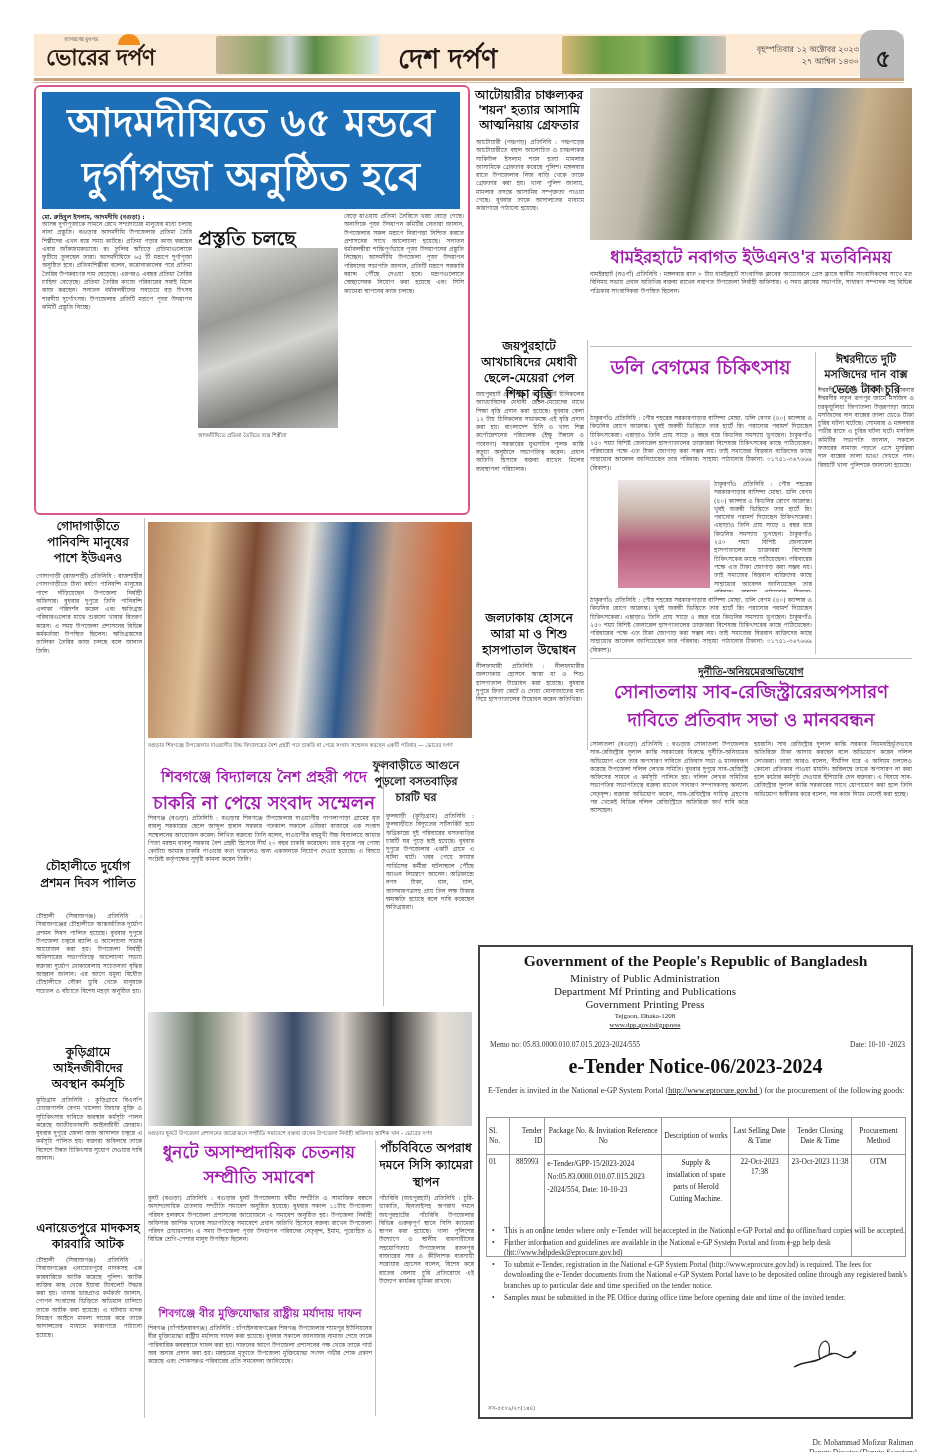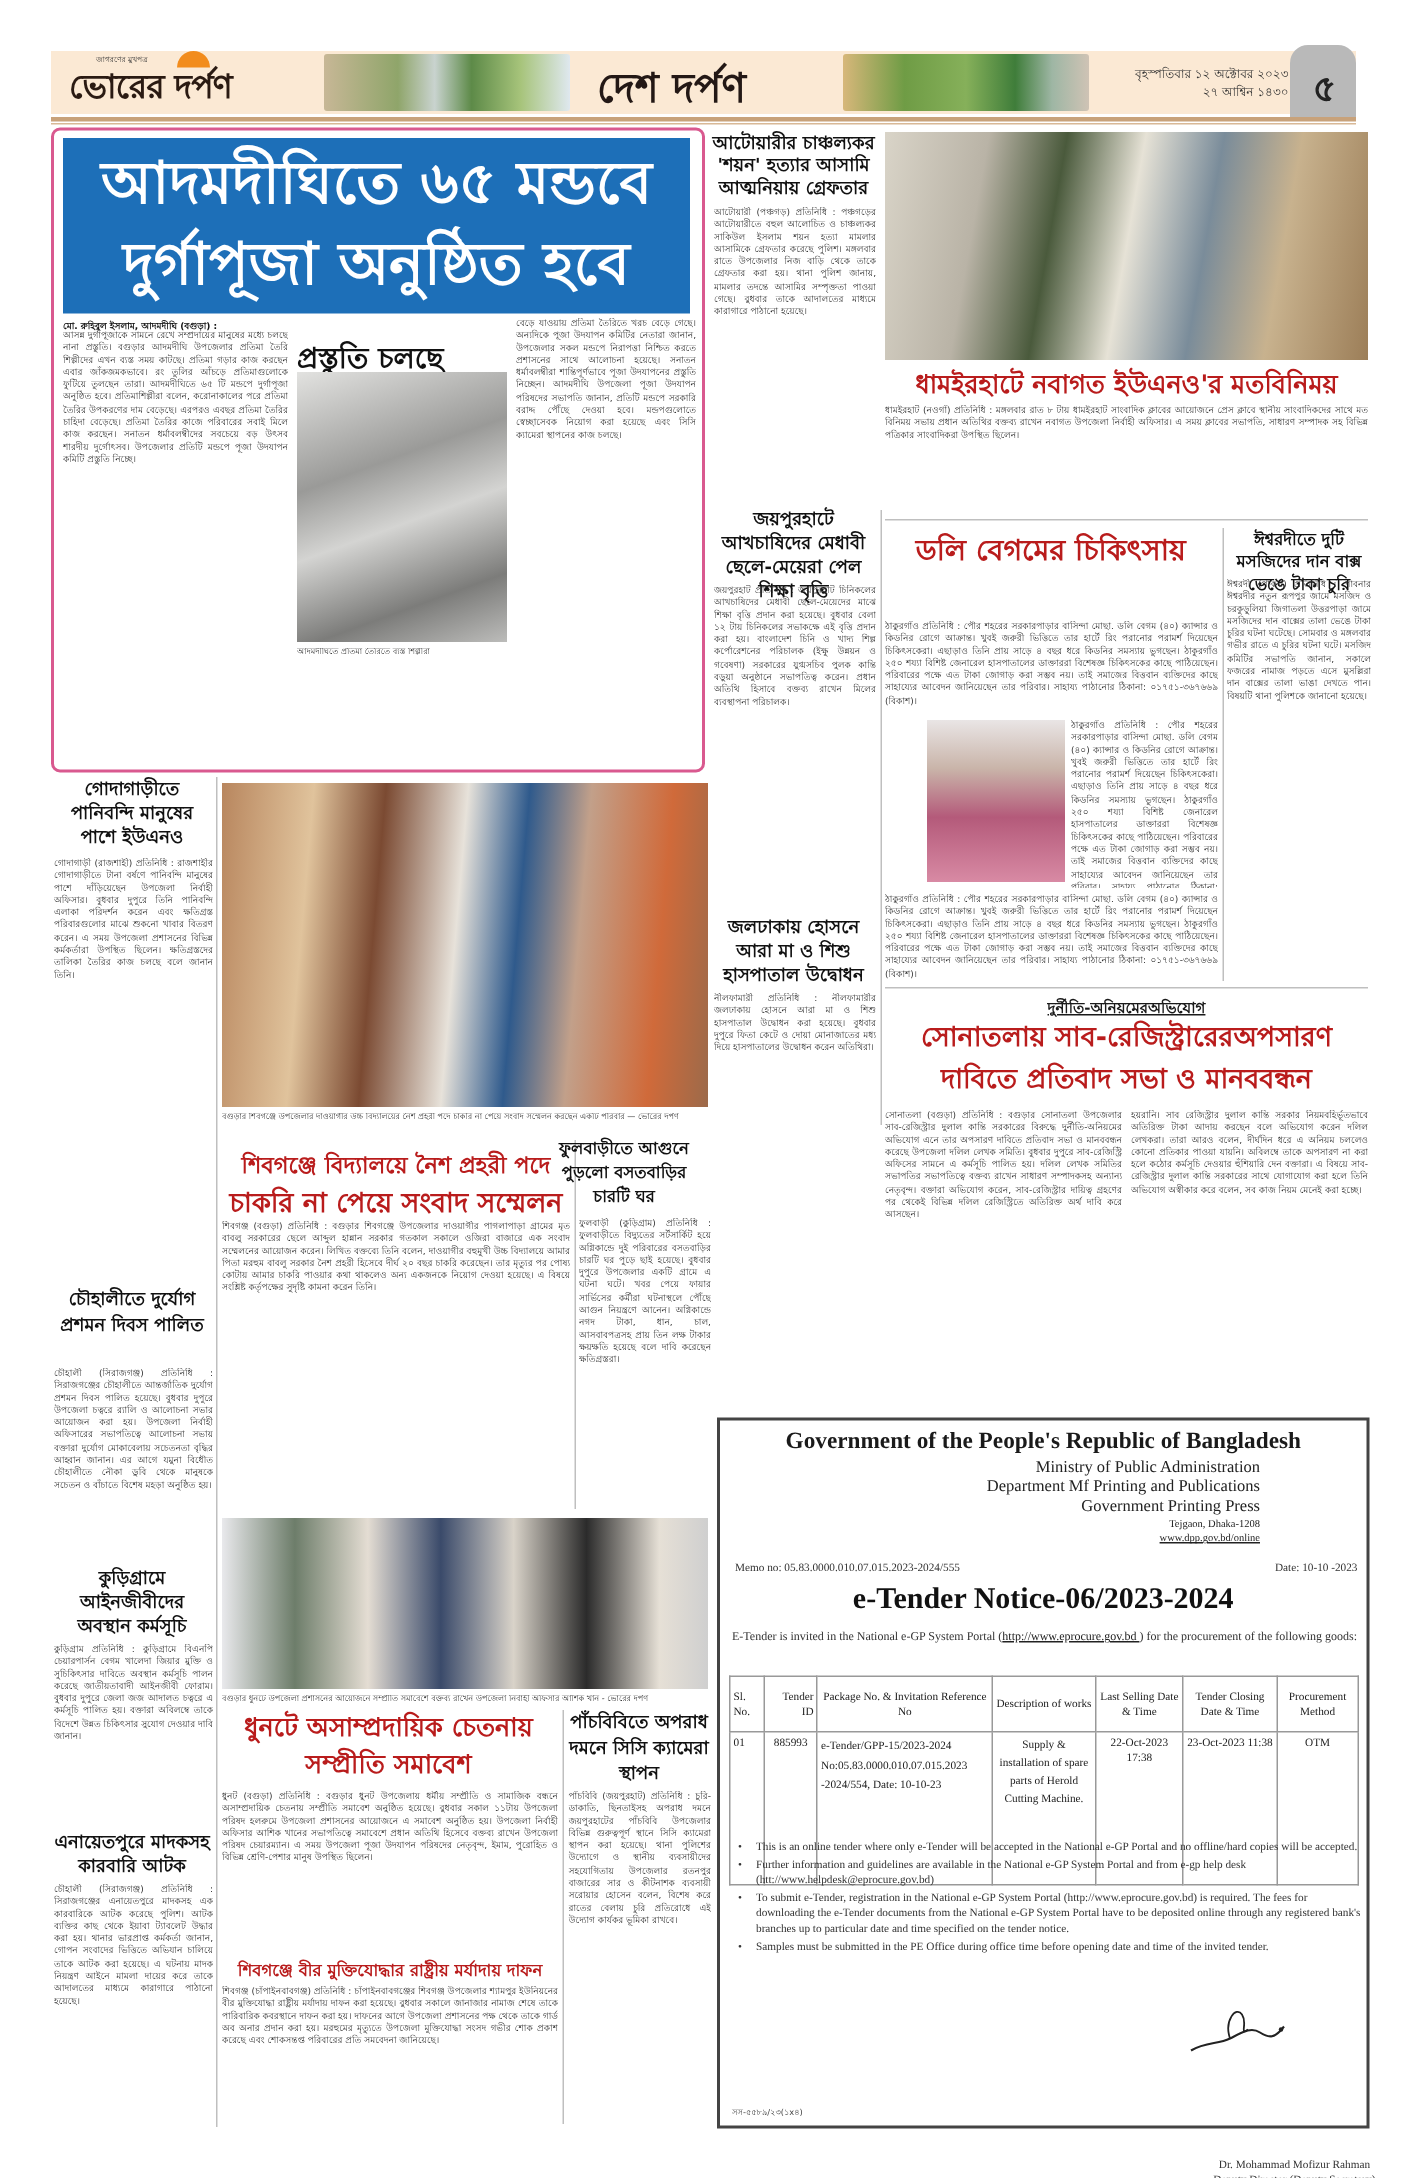--- a/index.html
+++ b/index.html
@@ -26,27 +26,27 @@
   .lead-banner { left: 42px; top: 92px; width: 418px; height: 117px; background: #1d6fb8; }
   .lead-headline { left: 42px; top: 96px; width: 418px; color: #fff; text-align: center; font-size: 39px; font-weight: bold; line-height: 54px; }
   .subhead { font-weight: bold; color: #111; }
   .body-text { font-size: 6px; line-height: 8.3px; color: #333; text-align: justify; overflow: hidden; }
   .photo { background: linear-gradient(135deg, #8c8f8b, #c9ccc8 40%, #6f726e 70%, #b6b8b4); }
   .caption { font-size: 5.4px; line-height: 7px; color: #333; overflow: hidden; }
 
   .col-rule { width: 1px; background: #bfbfbf; }
   .h-rule { height: 1px; background: #bfbfbf; }
 
-  .headline-lg { font-weight: bold; color: #b91c1c; text-align: center; }
+  .headline-lg { font-weight: bold; color: #a21caf; text-align: center; }
   .headline-sm { font-weight: bold; color: #111; text-align: center; font-size: 13px; line-height: 17px; }
 
   
   .tender { left: 478px; top: 945px; width: 435px; height: 474px; border: 2px solid #444; background: #fff; font-family: "Liberation Serif", serif; color: #222; }
   .t-gov { left: 478px; top: 952px; width: 435px; text-align: center; font-family: "Liberation Serif", serif; font-weight: bold; font-size: 15.5px; }
-  .t-line { left: 496px; width: 344px; text-align: right; font-family: "Liberation Serif", serif; color: #222; }
+  .t-line { left: 473px; width: 344px; text-align: center; font-family: "Liberation Serif", serif; color: #222; }
   .t-memo { font-family: "Liberation Serif", serif; font-size: 7.5px; color: #333; }
   .t-title { left: 478px; top: 1055px; width: 435px; text-align: center; font-family: "Liberation Serif", serif; font-weight: bold; font-size: 20px; color: #111; }
   .t-intro { left: 488px; top: 1085px; width: 418px; font-family: "Liberation Serif", serif; font-size: 8px; line-height: 11px; color: #333; }
   .t-intro u { color: #222; }
   table.tender-table { position: absolute; left: 486px; top: 1117px; width: 420px; border-collapse: collapse; font-family: "Liberation Serif", serif; font-size: 7.5px; color: #222; }
   .tender-table th, .tender-table td { border: 1px solid #999; padding: 2px 2px; vertical-align: top; text-align: center; font-weight: normal; line-height: 10px; }
   .tender-table th { height: 37px; vertical-align: middle; }
   .tender-table td { height: 102px; }
   .t-bullets { left: 488px; top: 1226px; width: 420px; font-family: "Liberation Serif", serif; font-size: 7.5px; line-height: 10.6px; color: #333; list-style: none; }
   .t-bullets li { position: relative; padding-left: 16px; margin-bottom: 1px; }
@@ -159,21 +159,21 @@
 
 <div class="abs body-text" style="left:590px;top:740px;width:158px;height:200px;">সোনাতলা (বগুড়া) প্রতিনিধি : বগুড়ার সোনাতলা উপজেলার সাব-রেজিস্ট্রার দুলাল কান্তি সরকারের বিরুদ্ধে দুর্নীতি-অনিয়মের অভিযোগ এনে তার অপসারণ দাবিতে প্রতিবাদ সভা ও মানববন্ধন করেছে উপজেলা দলিল লেখক সমিতি। বুধবার দুপুরে সাব-রেজিস্ট্রি অফিসের সামনে এ কর্মসূচি পালিত হয়। দলিল লেখক সমিতির সভাপতির সভাপতিত্বে বক্তব্য রাখেন সাধারণ সম্পাদকসহ অন্যান্য নেতৃবৃন্দ। বক্তারা অভিযোগ করেন, সাব-রেজিস্ট্রার দায়িত্ব গ্রহণের পর থেকেই বিভিন্ন দলিল রেজিস্ট্রিতে অতিরিক্ত অর্থ দাবি করে আসছেন।</div>
 <div class="abs body-text" style="left:754px;top:740px;width:158px;height:200px;">হয়রানি। সাব রেজিস্ট্রার দুলাল কান্তি সরকার নিয়মবহির্ভূতভাবে অতিরিক্ত টাকা আদায় করছেন বলে অভিযোগ করেন দলিল লেখকরা। তারা আরও বলেন, দীর্ঘদিন ধরে এ অনিয়ম চললেও কোনো প্রতিকার পাওয়া যায়নি। অবিলম্বে তাকে অপসারণ না করা হলে কঠোর কর্মসূচি দেওয়ার হুঁশিয়ারি দেন বক্তারা। এ বিষয়ে সাব-রেজিস্ট্রার দুলাল কান্তি সরকারের সাথে যোগাযোগ করা হলে তিনি অভিযোগ অস্বীকার করে বলেন, সব কাজ নিয়ম মেনেই করা হচ্ছে।</div>
 
 <div class="abs tender"></div>
 <div class="abs t-gov">Government of the People's Republic of Bangladesh</div>
 <div class="abs t-line" style="top:972px;font-size:11px;">Ministry of Public Administration</div>
 <div class="abs t-line" style="top:985px;font-size:11px;">Department Mf Printing and Publications</div>
 <div class="abs t-line" style="top:998px;font-size:11px;">Government Printing Press</div>
 <div class="abs t-line" style="top:1012px;font-size:7px;">Tejgaon, Dhaka-1208</div>
-<div class="abs t-line" style="top:1021px;font-size:7px;text-decoration:underline;">www.dpp.gov.bd/online</div>
+<div class="abs t-line" style="top:1021px;font-size:7px;text-decoration:underline;">www.dpp.gov.bd/gppress</div>
 <div class="abs t-memo" style="left:490px;top:1040px;">Memo no: 05.83.0000.010.07.015.2023-2024/555</div>
 <div class="abs t-memo" style="right:40px;top:1040px;">Date: 10-10 -2023</div>
 <div class="abs t-title">e-Tender Notice-06/2023-2024</div>
 <div class="abs t-intro">
   <span>E-Tender is invited in the National  e-GP System Portal (</span><u>http://www.eprocure.gov.bd </u><span>) for the procurement of the following goods:</span>
 </div>
 
 <table class="tender-table">
   <thead>
     <tr>

